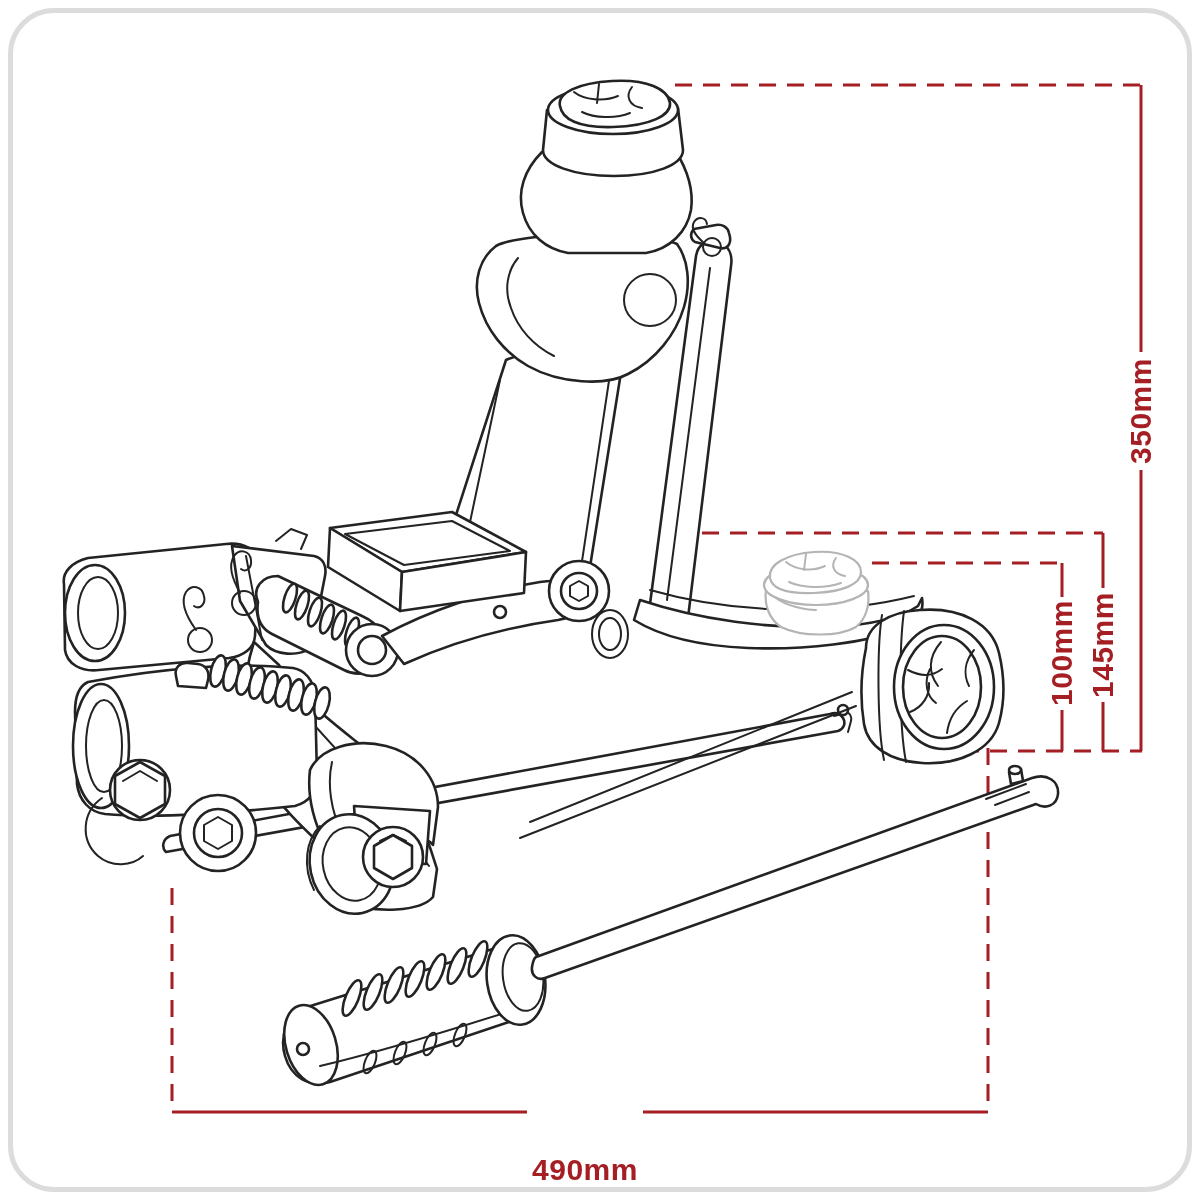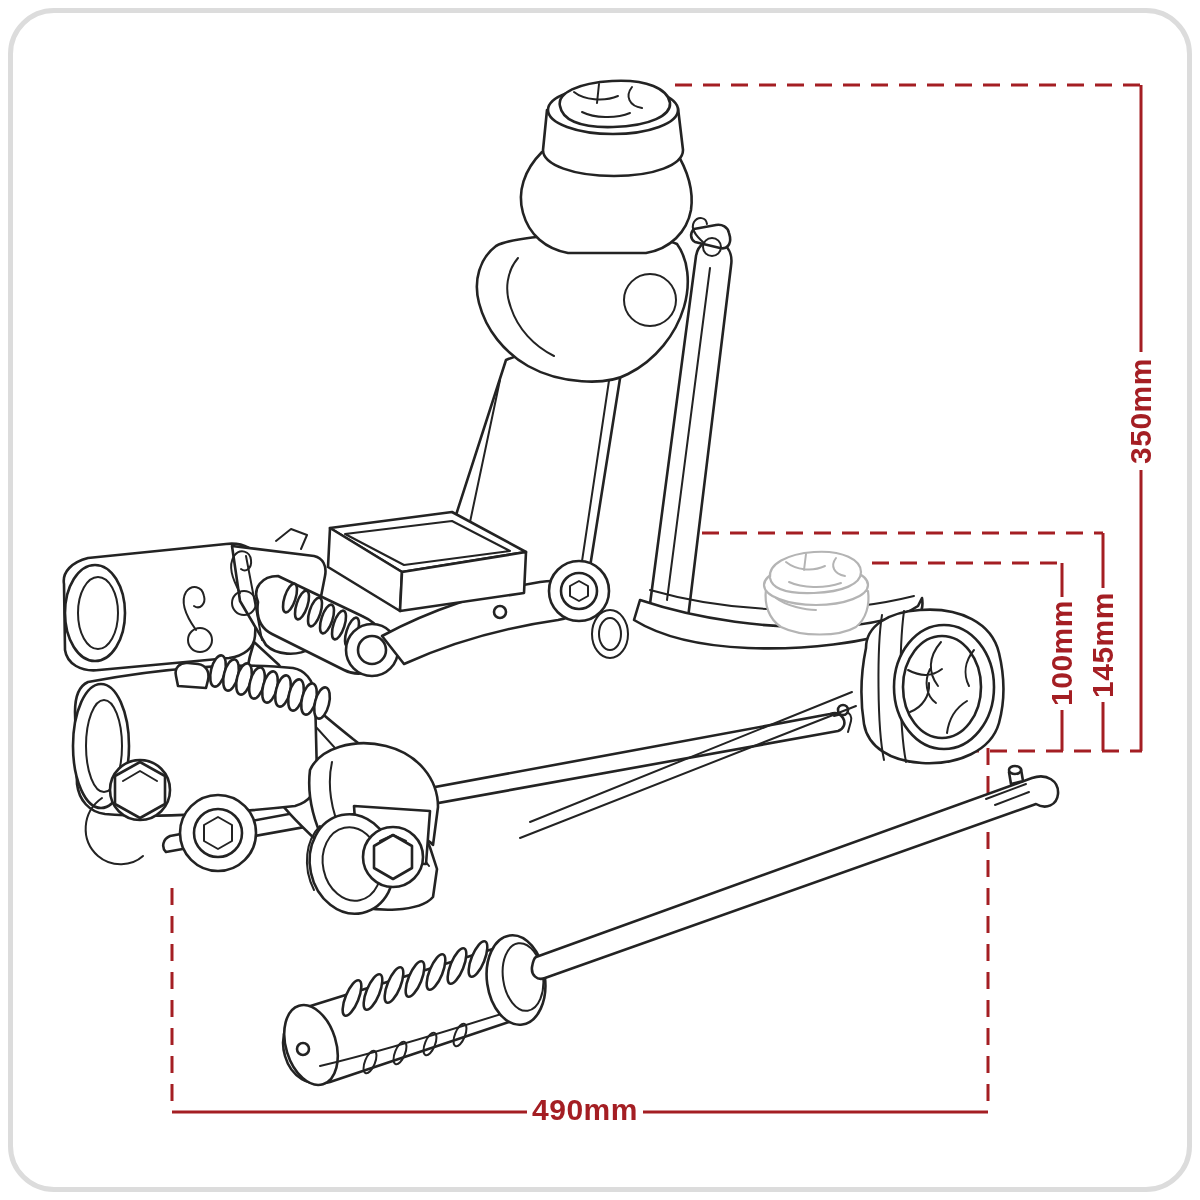--- a/index.html
+++ b/index.html
@@ -194,16 +194,16 @@
         <path class="ln" d="M986,799 L1026,784 M995,805 L1029,792"></path>
         <path d="M1009,772 L1021,769 L1023,781 L1011,784 Z"></path>
         <ellipse cx="1015" cy="770" rx="6" ry="4"></ellipse>
       </g>
     </g>
   </svg>
 
   <div class="dim-label vertical" style="left:1141px;top:411px;">350mm</div>
   <div class="dim-label vertical" style="left:1103px;top:645px;">145mm</div>
   <div class="dim-label vertical" style="left:1062px;top:653px;">100mm</div>
-  <div class="dim-label" style="left:585px;top:1110px;">490mm</div>
+  <div class="dim-label" style="left:585px;top:1170px;">490mm</div>
 
   <div class="frame"></div>
 </div>
 
 </body></html>

